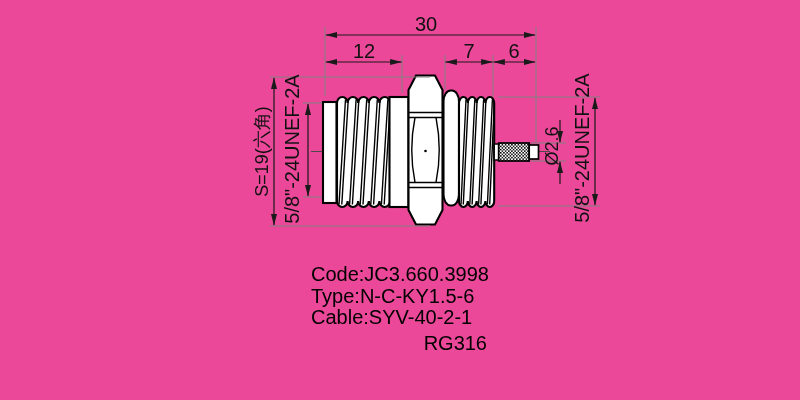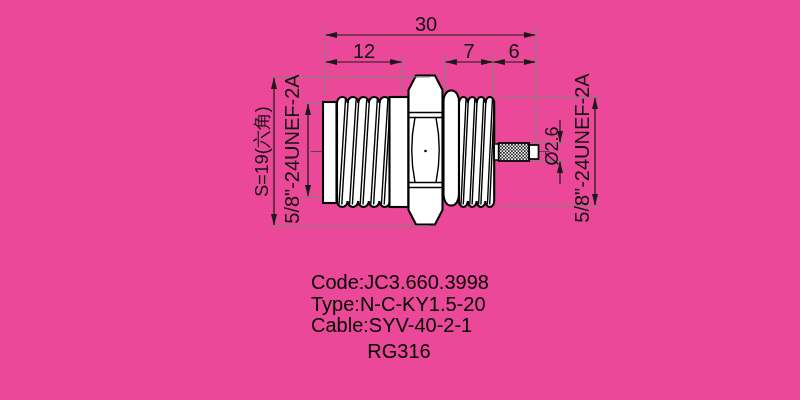--- a/index.html
+++ b/index.html
@@ -13,25 +13,25 @@
     fill:#111;
   }
   .dimtxt{font-size:20px;}
   .dimtxt-s{font-size:18px;}
   .obj{fill:#fff;stroke:#000;stroke-width:2.1;}
   .objthin{fill:none;stroke:#000;stroke-width:1.4;}
   .dim{stroke:#1a1a1a;stroke-width:1.2;fill:none;}
   .ext{stroke:#808080;stroke-width:1;fill:none;}
   .cl{stroke:#4a4a4a;stroke-width:1;fill:none;}
   .info{
-    position:absolute;left:311px;top:272px;width:176px;
+    position:absolute;left:311px;top:264px;width:176px;
     font-size:20px;line-height:21.5px;color:#000;white-space:nowrap;
   }
   .info .row{text-align:left;}
-  .info .row.center{text-align:center;}
+  .info .row.center{text-align:right;}
   .info .row.gap{margin-top:4px;}
 </style>
 </head>
 <body>
 
 <div class="stage">
 
   <svg width="800" height="400" viewBox="0 0 800 400">
 
     <defs>
@@ -157,18 +157,18 @@
         <line class="dim" x1="532" y1="120" x2="532" y2="142.2" marker-end="url(#ah)"></line>
         <line class="dim" x1="532" y1="184" x2="532" y2="161.8" marker-end="url(#ah)"></line>
         <text class="dimtxt-s" transform="translate(524,146) rotate(-90)" x="0" y="6" text-anchor="middle">Ø2.6</text>
       </g>
     </g>
   </svg>
 
   
   <div class="info">
     <div class="row">Code:JC3.660.3998</div>
-    <div class="row">Type:N-C-KY1.5-20</div>
+    <div class="row">Type:N-C-KY1.5-6</div>
     <div class="row">Cable:SYV-40-2-1</div>
     <div class="row center gap">RG316</div>
   </div>
 
 </div>
 
 </body></html>

